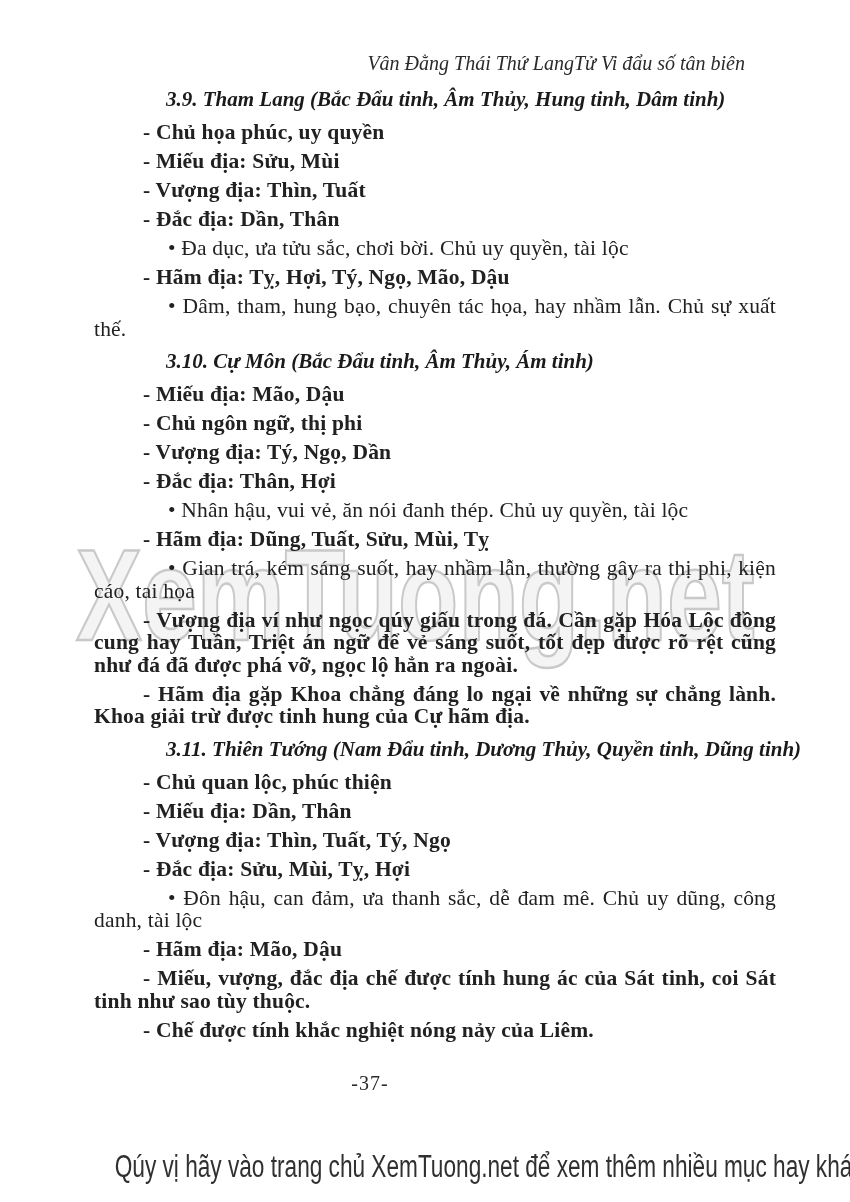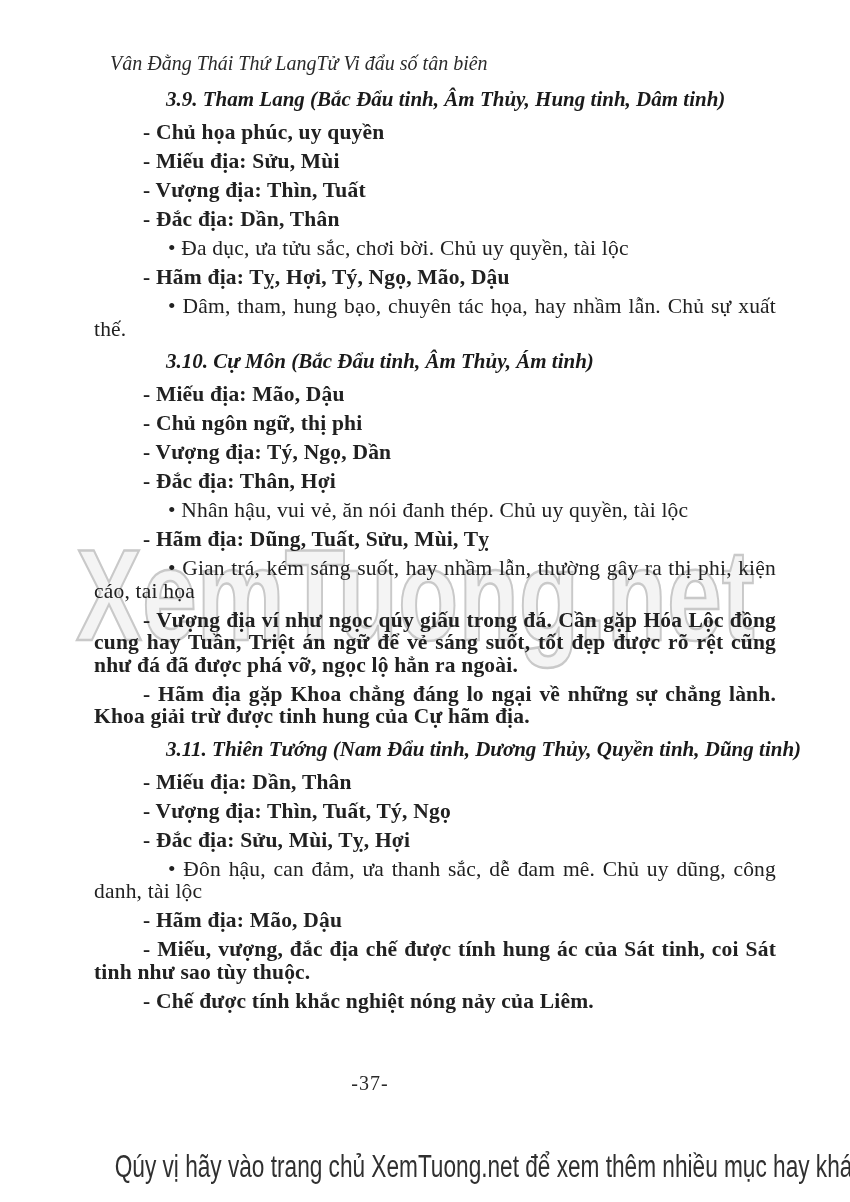--- a/index.html
+++ b/index.html
@@ -31,21 +31,21 @@
     transform-origin: left center;
   }
 
   .header {
     position: absolute;
     top: 52px;
     left: 110px;
     right: 105px;
     z-index: 1;
     display: flex;
-    justify-content: flex-start;
+    justify-content: flex-end;
     font-style: italic;
     font-size: 20px;
     color: #2a2a2a;
   }
 
   .content {
     position: absolute;
     top: 78px;
     left: 94px;
     width: 682px;
@@ -125,20 +125,21 @@
       <p class="line dash">- Miếu địa: Mão, Dậu</p>
       <p class="line dash">- Chủ ngôn ngữ, thị phi</p>
       <p class="line dash">- Vượng địa: Tý, Ngọ, Dần</p>
       <p class="line dash">- Đắc địa: Thân, Hợi</p>
       <p class="line bullet">• Nhân hậu, vui vẻ, ăn nói đanh thép. Chủ uy quyền, tài lộc</p>
       <p class="line dash">- Hãm địa: Dũng, Tuất, Sửu, Mùi, Tỵ</p>
       <p class="line bullet">• Gian trá, kém sáng suốt, hay nhầm lẫn, thường gây ra thị phi, kiện cáo, tai họa</p>
       <p class="line dash">- Vượng địa ví như ngọc qúy giấu trong đá. Cần gặp Hóa Lộc đồng cung hay Tuần, Triệt án ngữ để vẻ sáng suốt, tốt đẹp được rõ rệt cũng như đá đã được phá vỡ, ngọc lộ hẳn ra ngoài.</p>
       <p class="line dash">- Hãm địa gặp Khoa chẳng đáng lo ngại về những sự chẳng lành. Khoa giải trừ được tinh hung của Cự hãm địa.</p>
       <div class="section-heading">3.11. Thiên Tướng (Nam Đẩu tinh, Dương Thủy, Quyền tinh, Dũng tinh)</div>
+      <p class="line dash">- Chủ quan lộc, phúc thiện</p>
       <p class="line dash">- Miếu địa: Dần, Thân</p>
       <p class="line dash">- Vượng địa: Thìn, Tuất, Tý, Ngọ</p>
       <p class="line dash">- Đắc địa: Sửu, Mùi, Tỵ, Hợi</p>
       <p class="line bullet">• Đôn hậu, can đảm, ưa thanh sắc, dễ đam mê. Chủ uy dũng, công danh, tài lộc</p>
       <p class="line dash">- Hãm địa: Mão, Dậu</p>
       <p class="line dash">- Miếu, vượng, đắc địa chế được tính hung ác của Sát tinh, coi Sát tinh như sao tùy thuộc.</p>
       <p class="line dash">- Chế được tính khắc nghiệt nóng nảy của Liêm.</p>
     </div>
 
   <div class="page-number">-37-</div>

